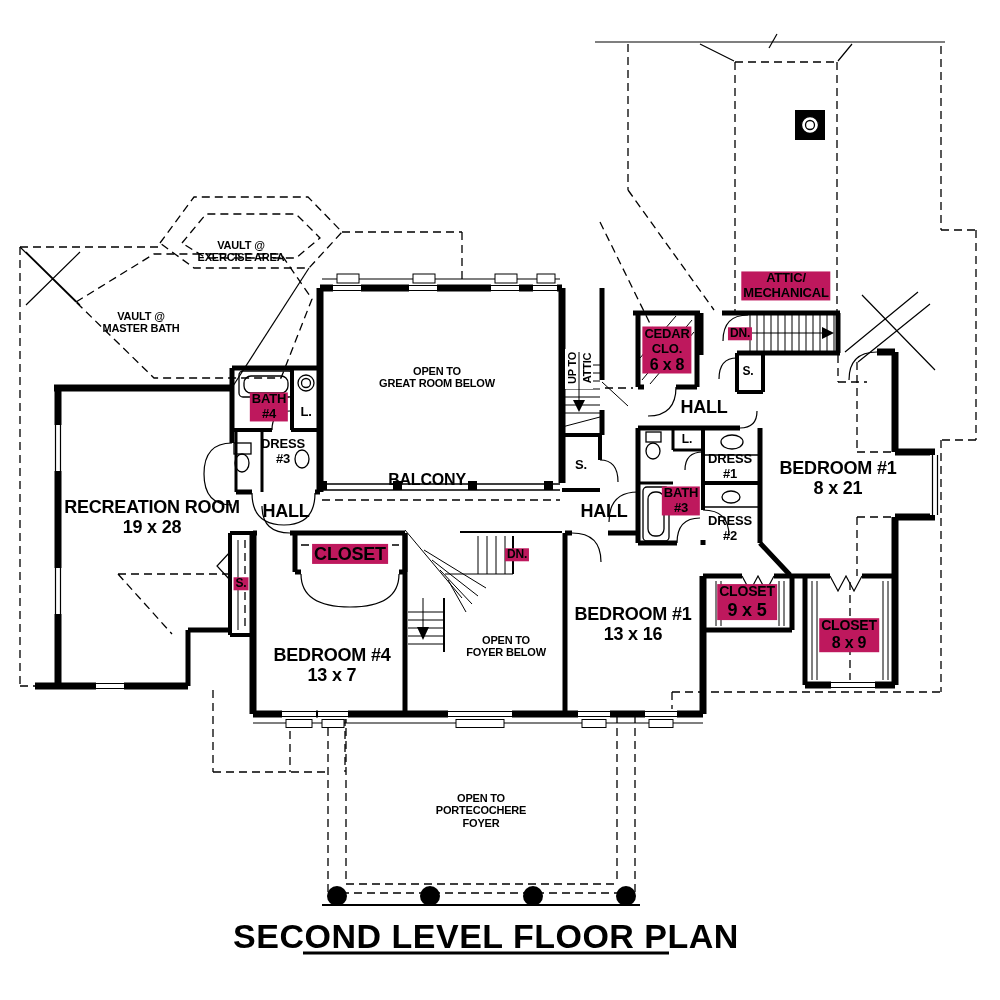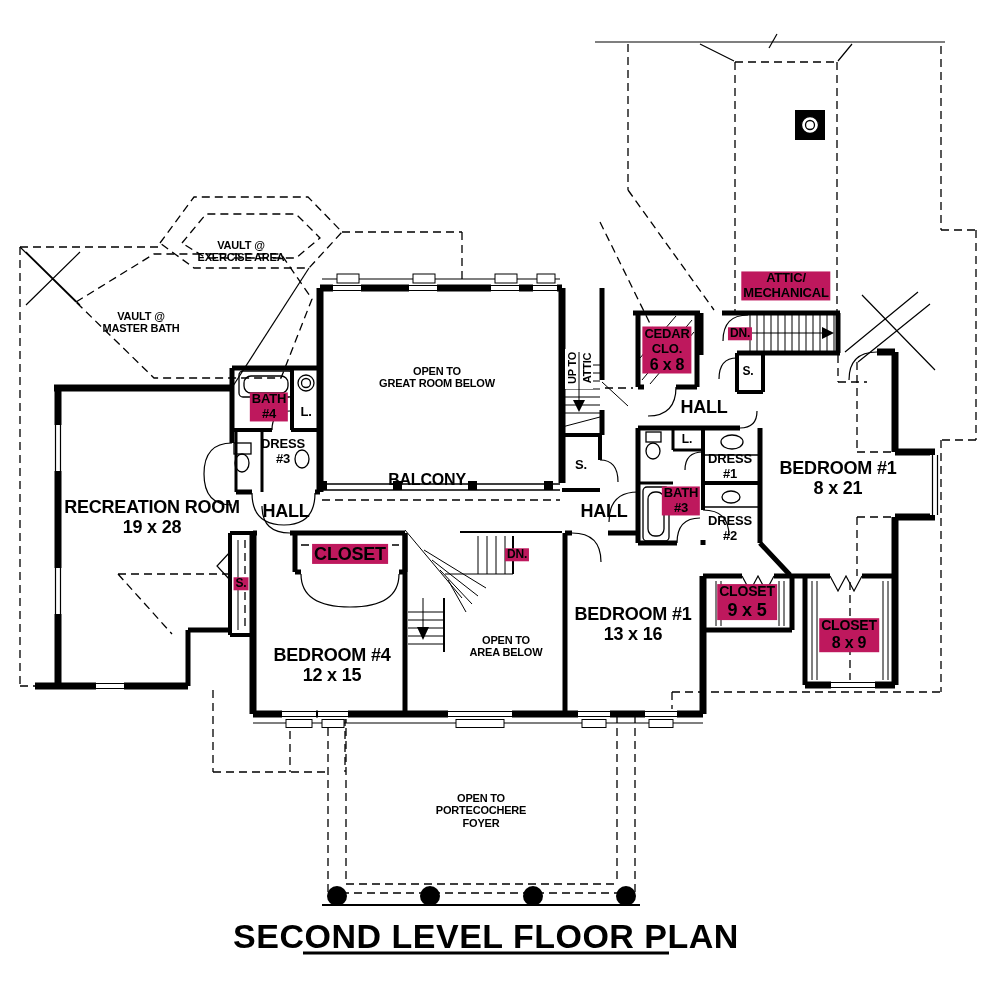--- a/index.html
+++ b/index.html
@@ -308,25 +308,25 @@
     <span class="f18">19 x 28</span>
   </div>
   <div class="lbl f16" style="left:427px;top:480px">BALCONY</div>
   <div class="lbl f15 bg" style="left:350px;top:554px">CLOSET</div>
   <div class="lbl bg" style="left:747px;top:602px">
     <span class="f14">CLOSET</span>
     <span class="f15">9 x 5</span>
   </div>
   <div class="lbl" style="left:332px;top:665px">
     <span class="f15">BEDROOM #4</span>
-    <span class="f18">12 x 15</span>
+    <span class="f18">13 x 7</span>
   </div>
   <div class="lbl f11" style="left:506px;top:646px">
     <span>OPEN TO</span>
-    <span>AREA BELOW</span>
+    <span>FOYER BELOW</span>
   </div>
   <div class="lbl" style="left:633px;top:624px">
     <span class="f15">BEDROOM #1</span>
     <span class="f18">13 x 16</span>
   </div>
   <div class="lbl bg" style="left:849px;top:635px">
     <span class="f14">CLOSET</span>
     <span class="f16">8 x 9</span>
   </div>
   <div class="lbl f11" style="left:481px;top:810px">

